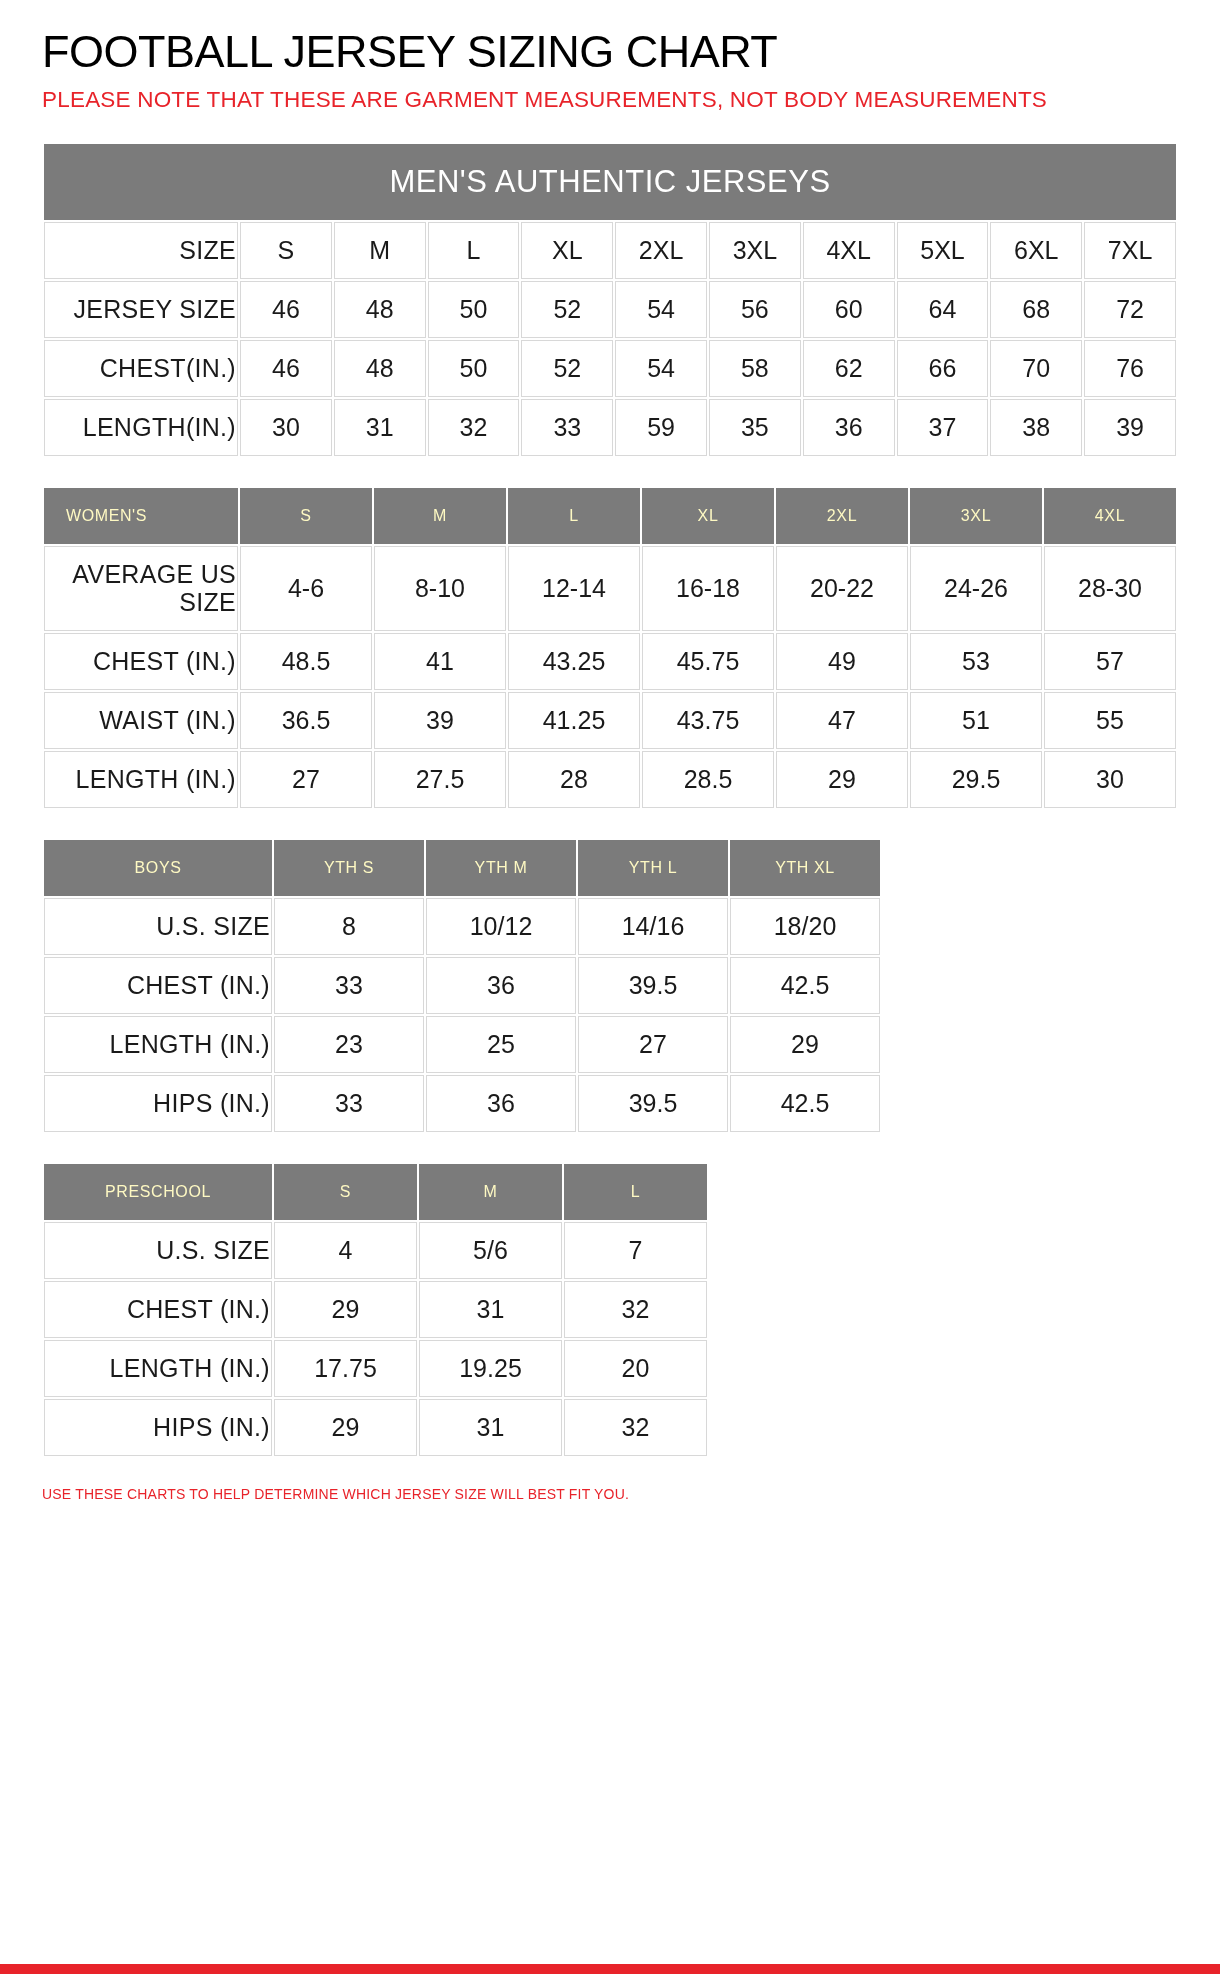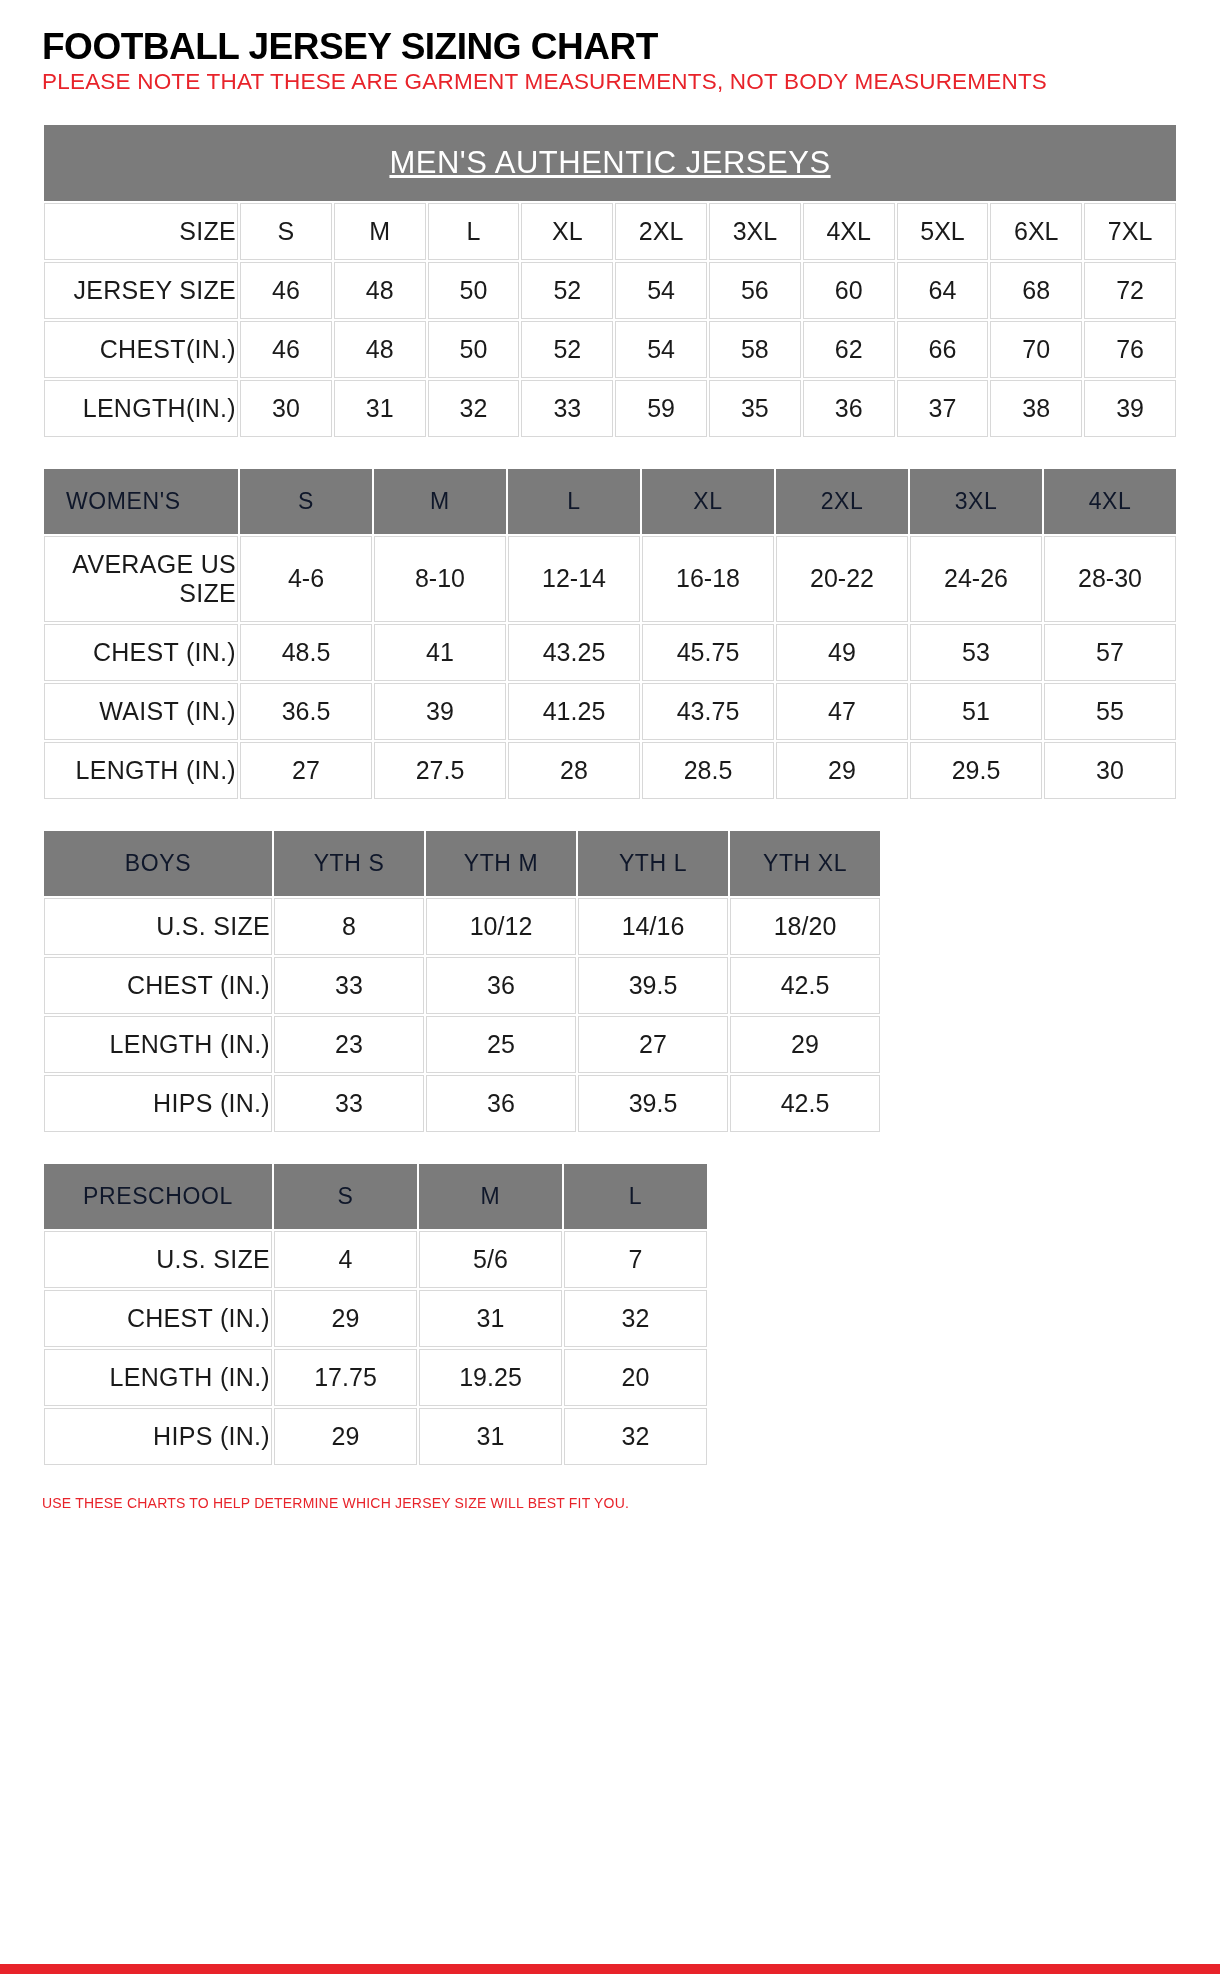--- a/index.html
+++ b/index.html
@@ -10,25 +10,25 @@
     font-family: "Liberation Sans", sans-serif;
   }
   #page {
     width: 1220px;
     min-height: 1974px;
     background: #ffffff;
     position: relative;
     padding: 28px 42px 10px 42px;
   }
   h1.title {
-    font-size: 37px;
-    font-weight: bold;
+    font-size: 45px;
+    font-weight: normal;
     letter-spacing: -0.5px;
     color: #000000;
-    margin: 0 0 0 0;
+    margin: 0 0 10px 0;
     line-height: 1.05;
   }
   .note {
     color: #e8232a;
     font-size: 22.5px;
     line-height: 1.35;
     margin: 0 0 26px 0;
     letter-spacing: 0.2px;
   }
   table.sz {
@@ -51,26 +51,25 @@
   }
   
   table.sz td, table.sz th { box-shadow: 0 0 0 1px #d8d8d8 inset; }
   table.sz .banner {
     background: #7b7b7b;
     color: #ffffff;
     font-size: 31px;
     letter-spacing: 0.5px;
     padding: 20px 2px;
     box-shadow: none;
-    text-decoration: underline;
   }
   table.sz .hdr {
     background: #7b7b7b;
-    color: #0f172a;
-    font-size: 23px;
+    color: #fef9c3;
+    font-size: 16px;
     letter-spacing: 0.6px;
     padding: 19px 2px;
     box-shadow: none;
   }
   table.sz .rowlabel {
     text-align: right;
     padding-left: 16px;
     font-size: 25px;
     letter-spacing: 0.3px;
   }

